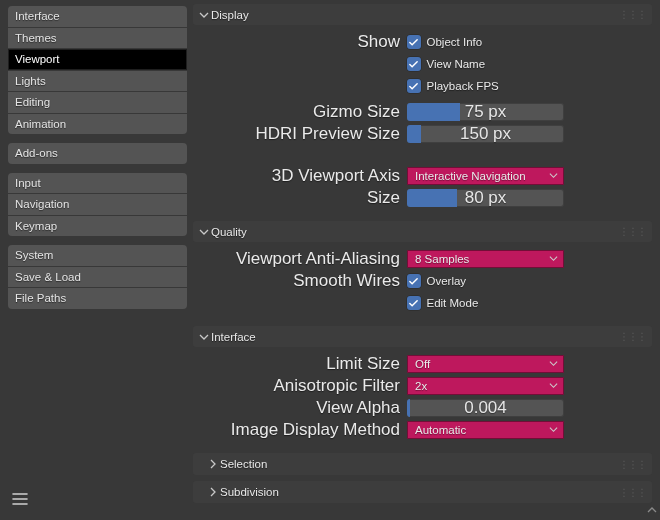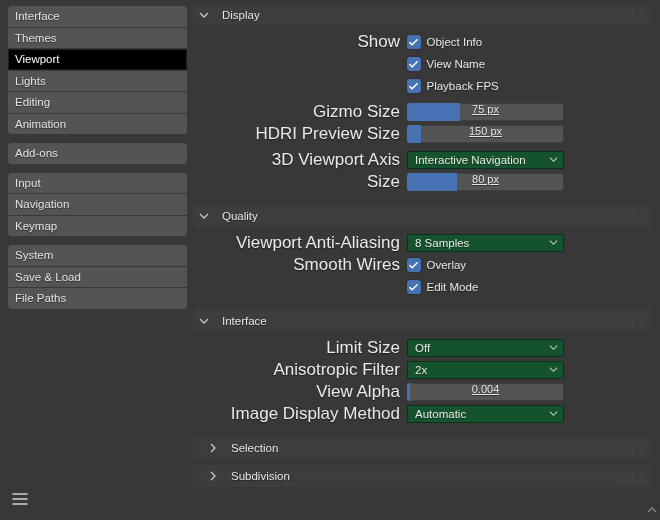--- a/index.html
+++ b/index.html
@@ -61,21 +61,20 @@
   }
 
   .panel { }
   .panel-header {
     display: flex;
     align-items: center;
     height: 21px;
     padding: 0 6px 0 3px;
     background: #3d3d3d;
     border-radius: 3px;
-    gap: 11px;
   }
   .panel-header .disclosure {
     width: 15px; height: 15px;
     display: inline-flex; align-items: center; justify-content: center;
     color: #aaa;
   }
   .panel-title {
     font-weight: 400;
     color: #e8e8e8;
     text-shadow: 0 1px 1px rgba(0,0,0,0.5);
@@ -118,39 +117,38 @@
   .checkbox svg { width: 11px; height: 11px; }
   .check-label { color: #eaeaea; text-shadow: 0 1px 1px rgba(0,0,0,0.5); }
 
   
   .numfield {
     flex: 1;
     height: 18px;
     background: #545454;
     border-radius: 3px;
     position: relative;
-    display: flex; align-items: flex-start; justify-content: center;
+    display: flex; align-items: center; justify-content: center;
     color: #e6e6e6;
     box-shadow: inset 0 0 0 1px rgba(0,0,0,0.25);
     text-shadow: 0 1px 1px rgba(0,0,0,0.4);
-    font-size: 11px;
-    text-decoration: underline;
+    font-size: 17px;
   }
   .numfield .fill {
     position: absolute; left: 0; top: 0; bottom: 0;
     background: #4772b3;
     border-radius: 3px 0 0 3px;
   }
   .numfield .value { position: relative; z-index: 1; }
 
   
   .dropdown {
     flex: 1;
     height: 18px;
-    background: #14532d;
+    background: #be185d;
     border-radius: 1px;
     display: flex; align-items: center;
     padding: 0 6px 0 8px;
     color: #eaeaea;
     box-shadow: inset 0 0 0 1px rgba(0,0,0,0.4);
     text-shadow: 0 1px 1px rgba(0,0,0,0.4);
     font-size: 11.5px;
     position: relative;
   }
   .dropdown .dd-icon {
@@ -261,21 +259,21 @@
         </div>
         <div class="row">
           <div class="row-label">HDRI Preview Size</div>
           <div class="row-field">
             <div class="numfield">
               <div class="fill" style="width:9%"></div>
               <span class="value">150 px</span>
             </div>
           </div>
         </div>
-        <div class="row" style="margin-top:4px">
+        <div class="row" style="margin-top:20px">
           <div class="row-label">3D Viewport Axis</div>
           <div class="row-field">
             <div class="dropdown">
               <span>Interactive Navigation</span>
               <span class="dd-icon"><svg width="9" height="9" viewBox="0 0 10 10">
                     <path d="M1 3l4 4 4-4" stroke="#ccc" stroke-width="1.2" fill="none"></path>
                   </svg></span>
             </div>
           </div>
         </div>

